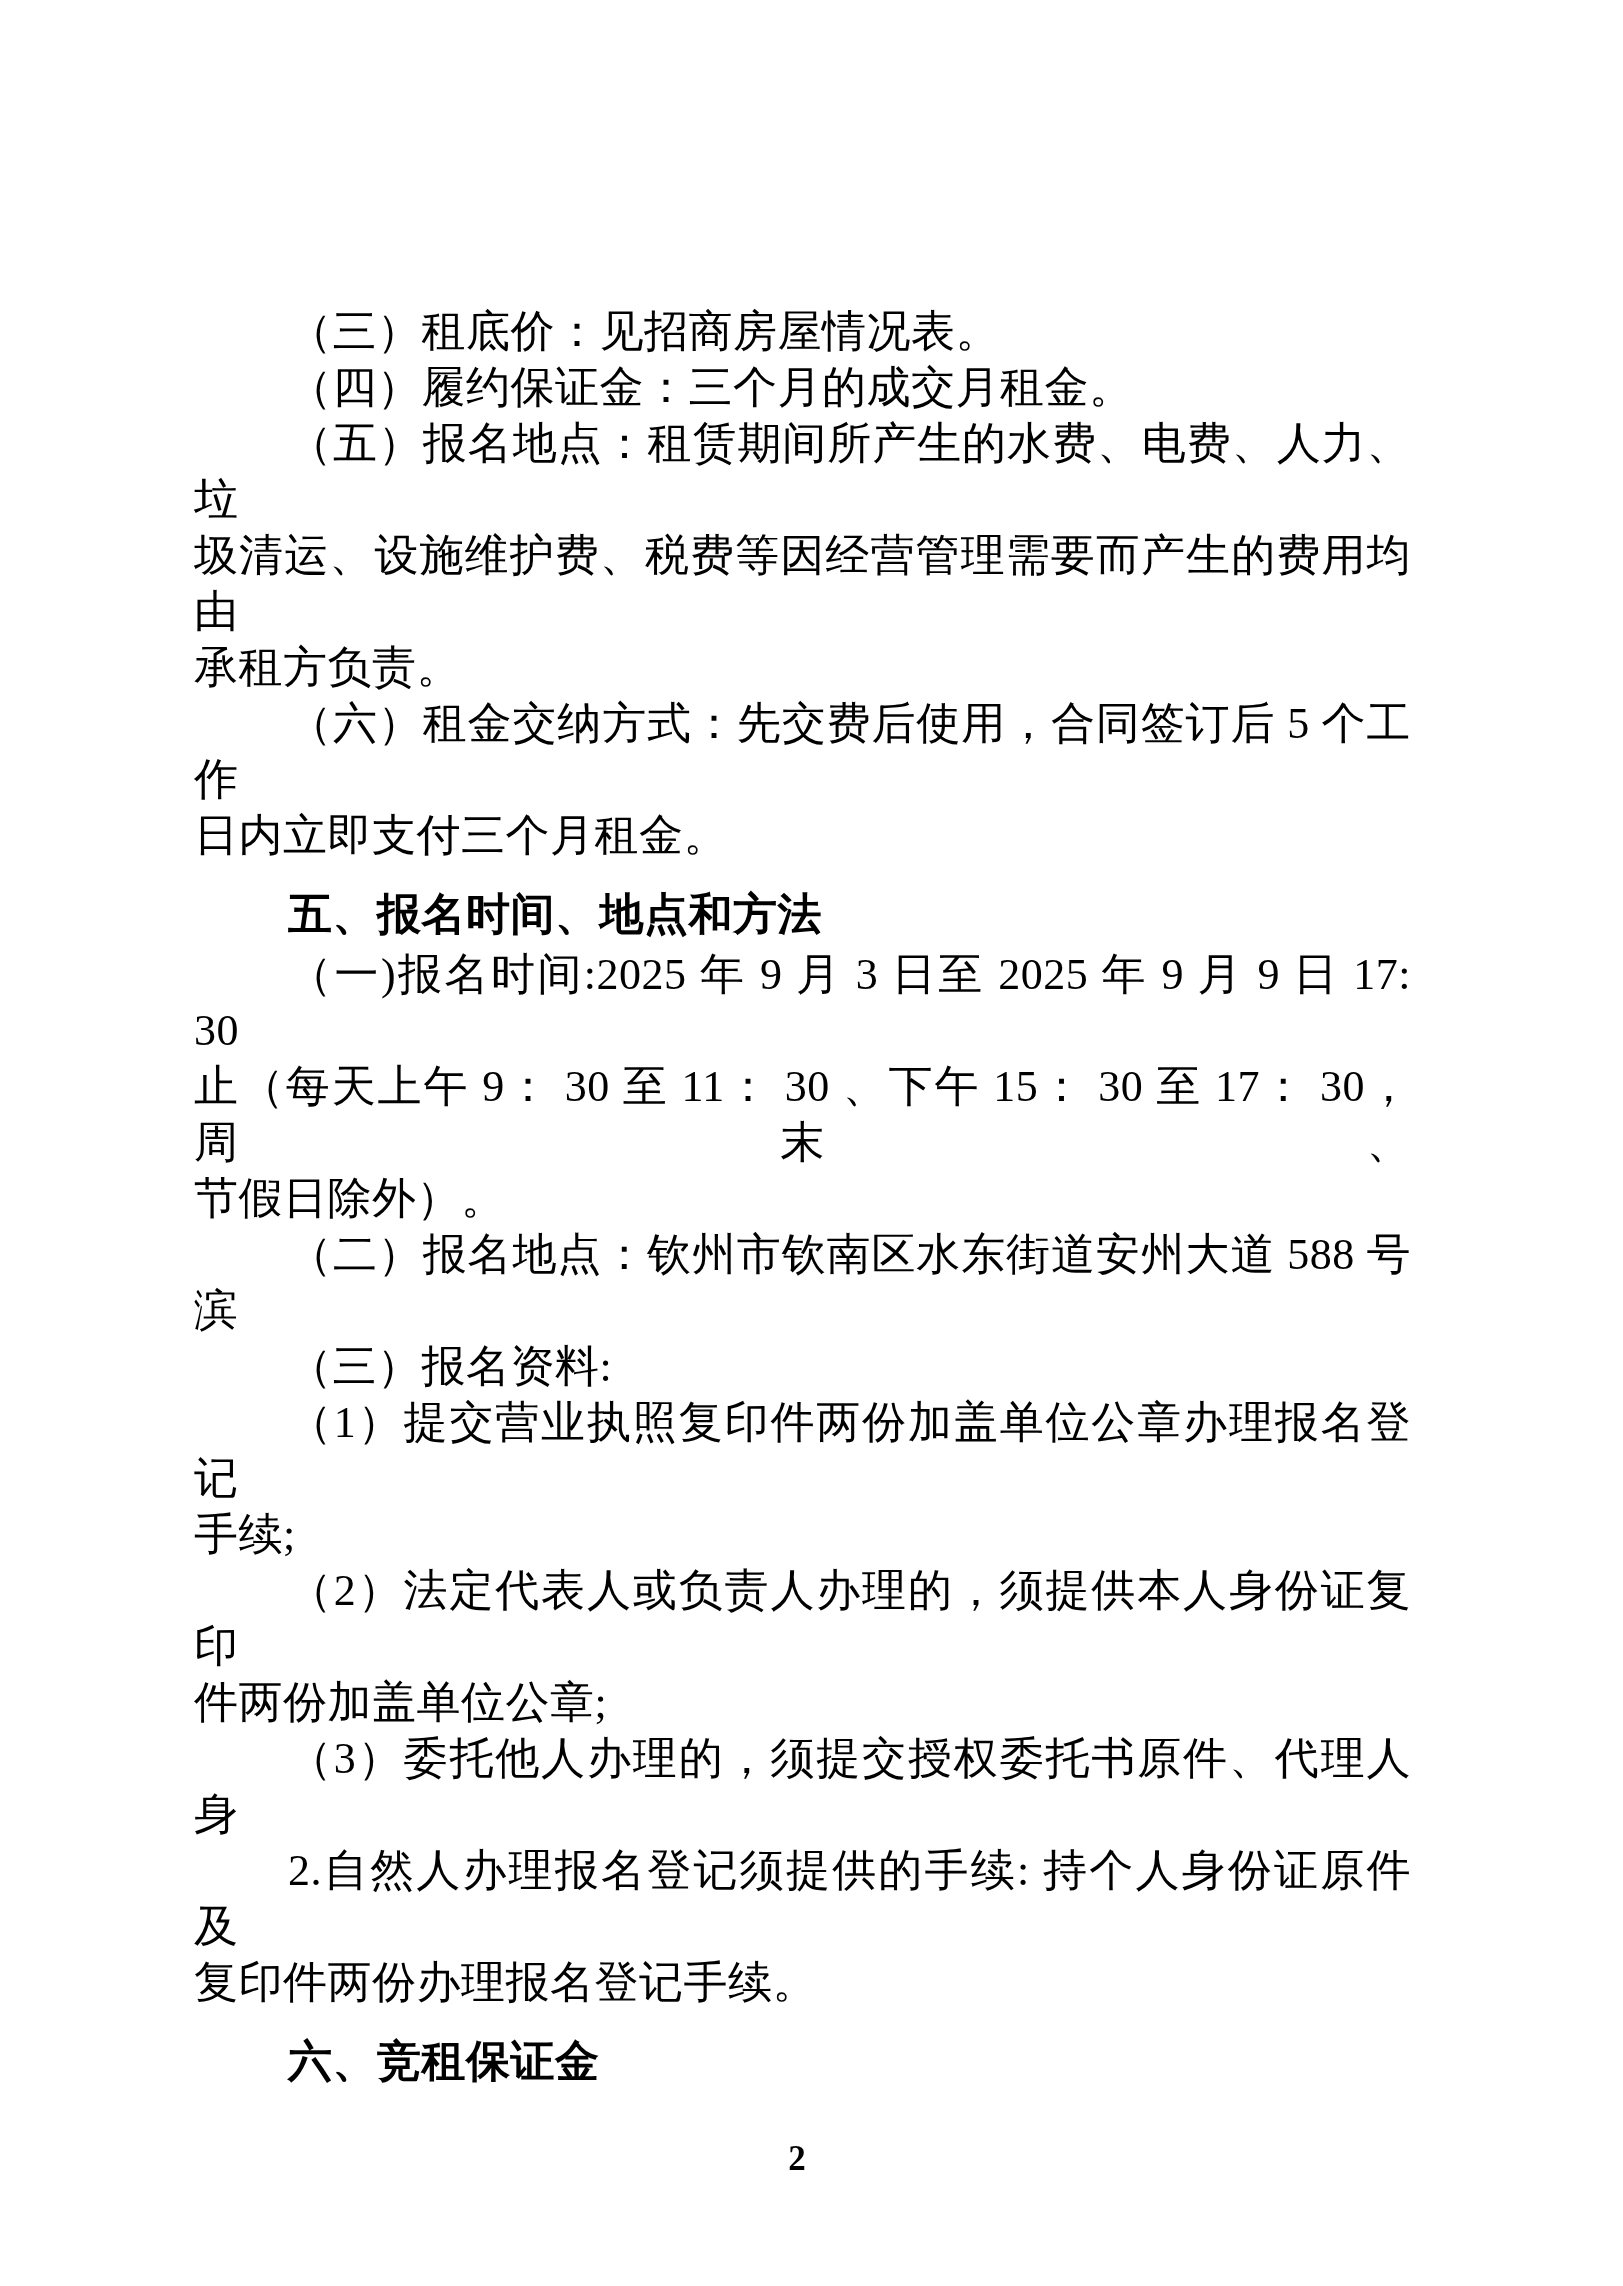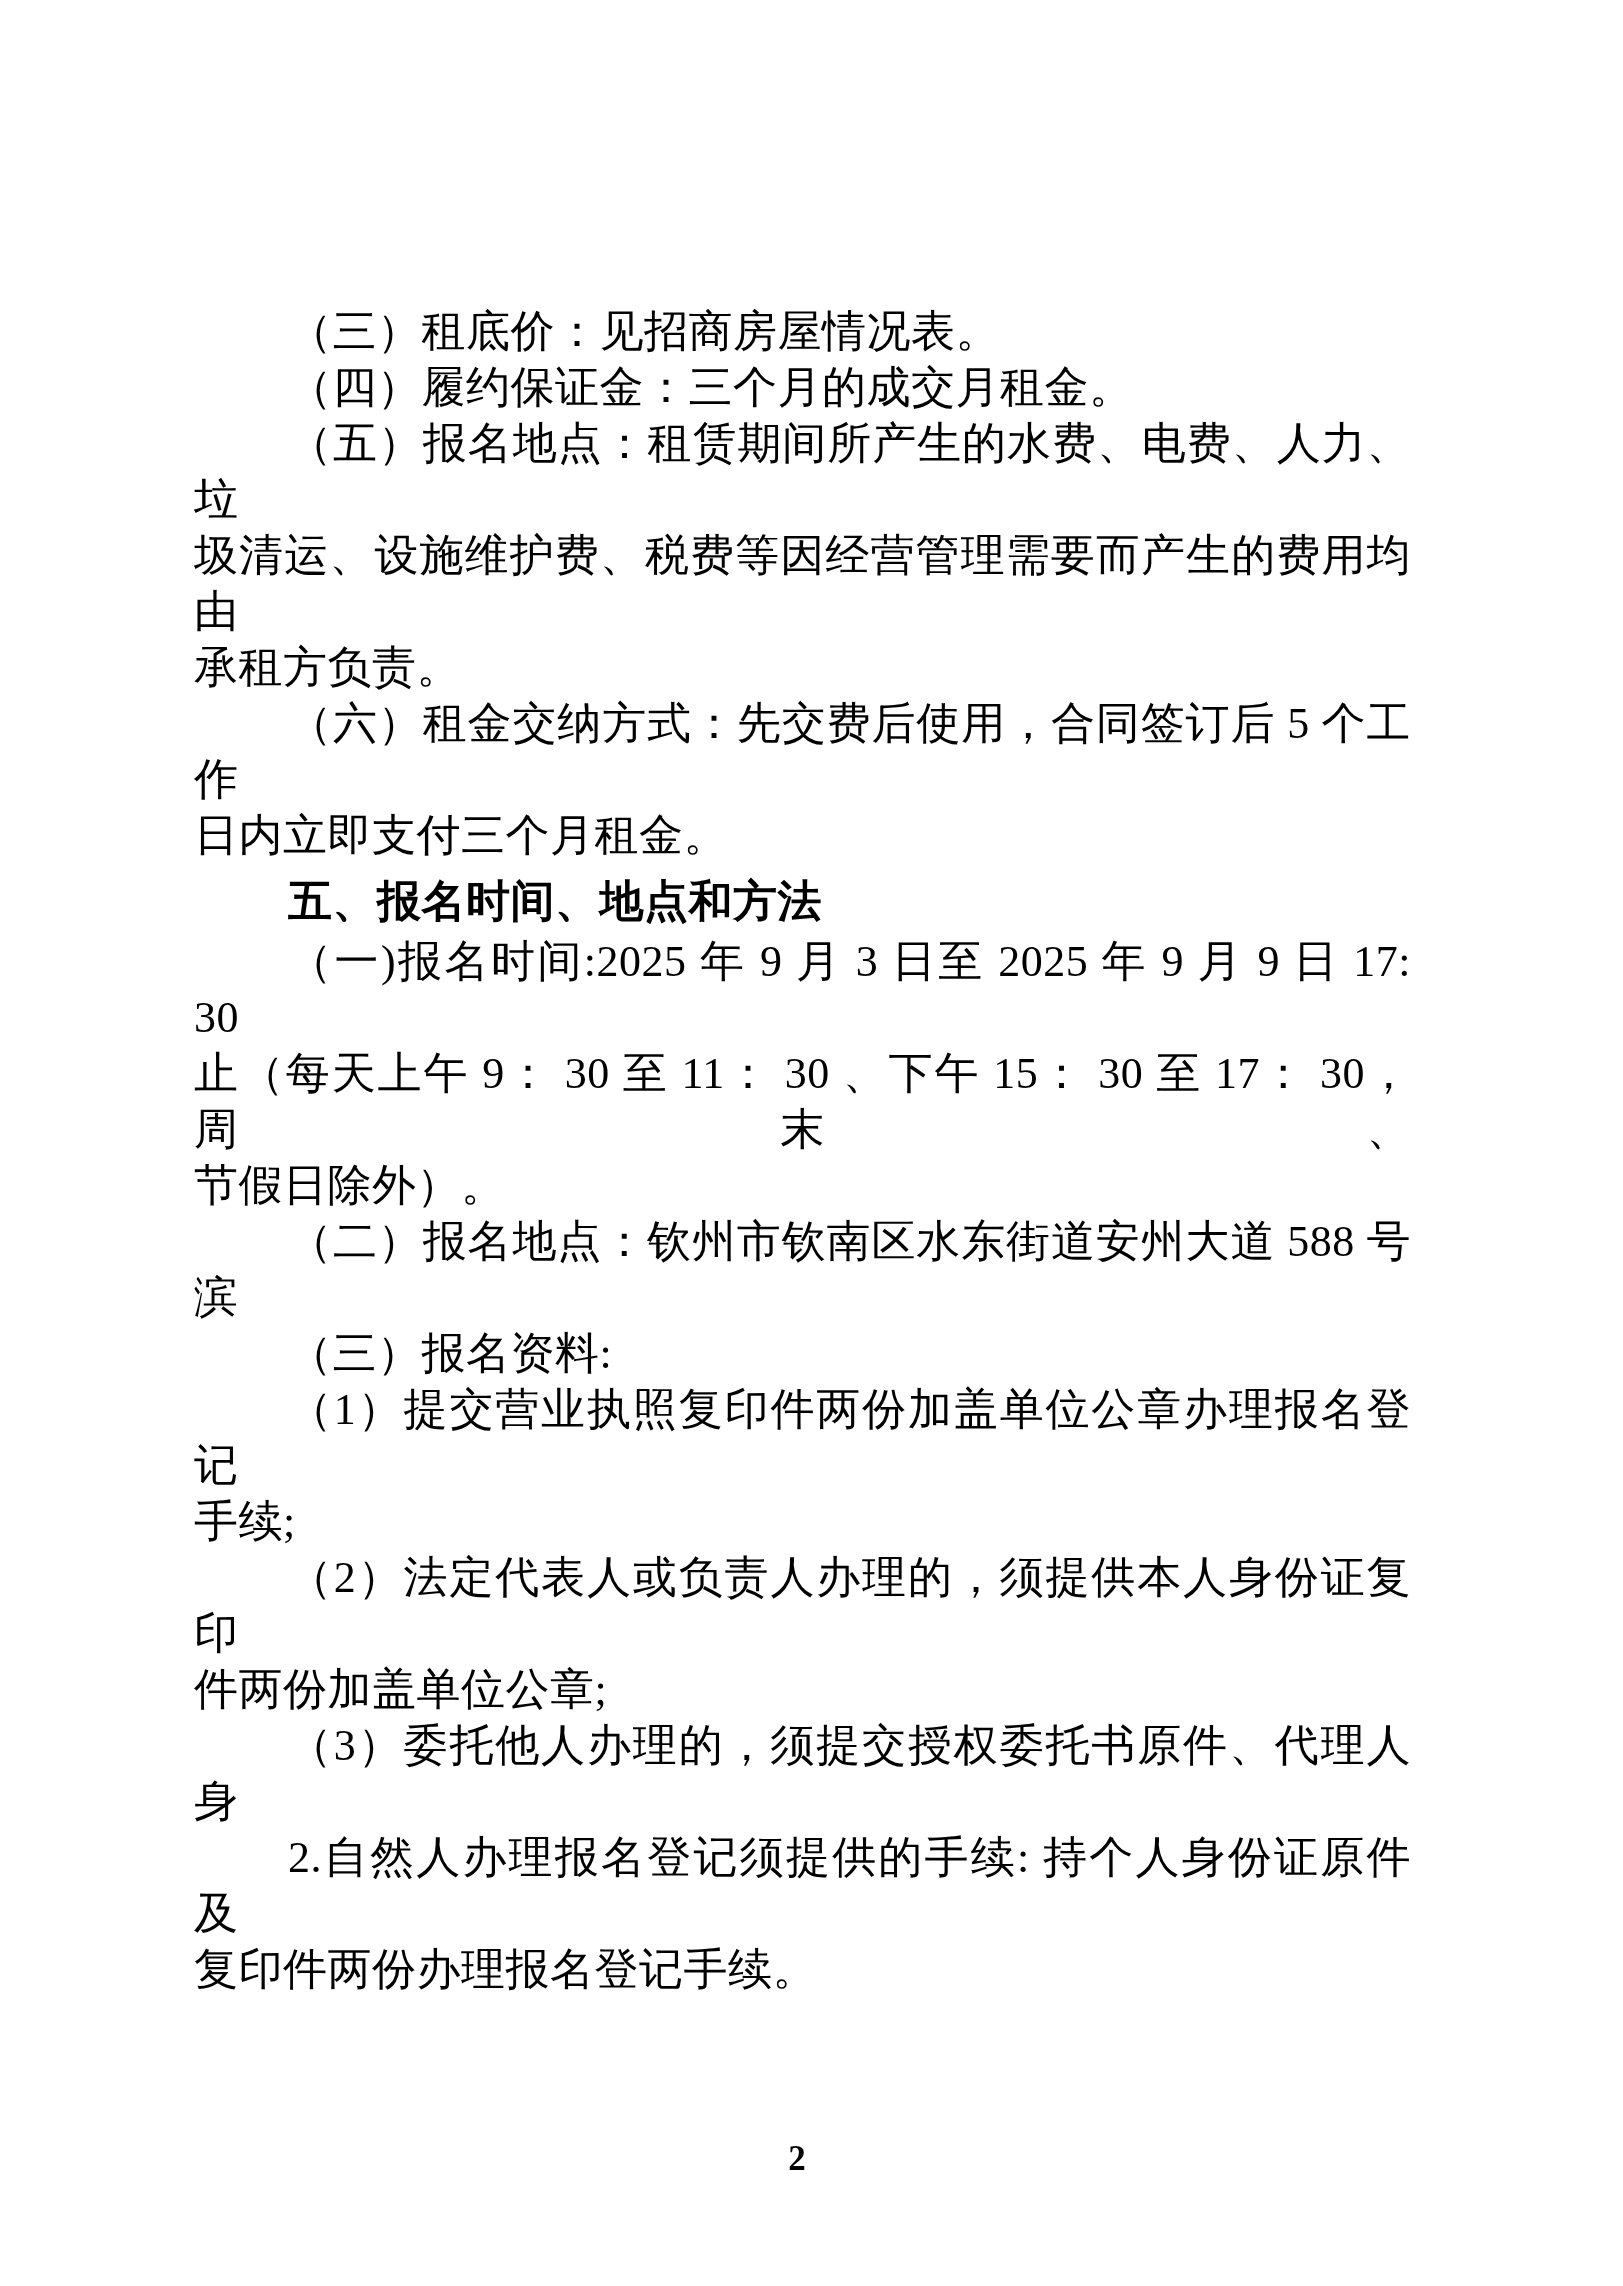--- a/index.html
+++ b/index.html
@@ -33,21 +33,21 @@
     text-align: justify;
     text-align-last: justify;
   }
   
   .ln.ind {
     text-indent: 94px;
   }
   
   .ln.h {
     font-weight: bold;
-    margin-top: 10px;
+    margin-top: 23px;
     margin-bottom: 3.9px;
   }
   .page-footer {
     position: absolute;
     top: 2139px;
     left: 0;
     width: 1594px;
     text-align: center;
     font-size: 35px;
     line-height: 39px;
@@ -71,17 +71,18 @@
   <div class="ln">节假日除外）。</div>
   <div class="ln ind j">（二）报名地点：钦州市钦南区水东街道安州大道 588 号滨</div>
   <div class="ln ind">（三）报名资料:</div>
   <div class="ln ind j">（1）提交营业执照复印件两份加盖单位公章办理报名登记</div>
   <div class="ln">手续;</div>
   <div class="ln ind j">（2）法定代表人或负责人办理的，须提供本人身份证复印</div>
   <div class="ln">件两份加盖单位公章;</div>
   <div class="ln ind j">（3）委托他人办理的，须提交授权委托书原件、代理人身</div>
   <div class="ln ind j">2.自然人办理报名登记须提供的手续: 持个人身份证原件及</div>
   <div class="ln">复印件两份办理报名登记手续。</div>
+  <div class="ln ind h">六、竞租保证金</div>
 
 </div>
 
 <div class="page-footer">2</div>
 
 
 </body></html>

